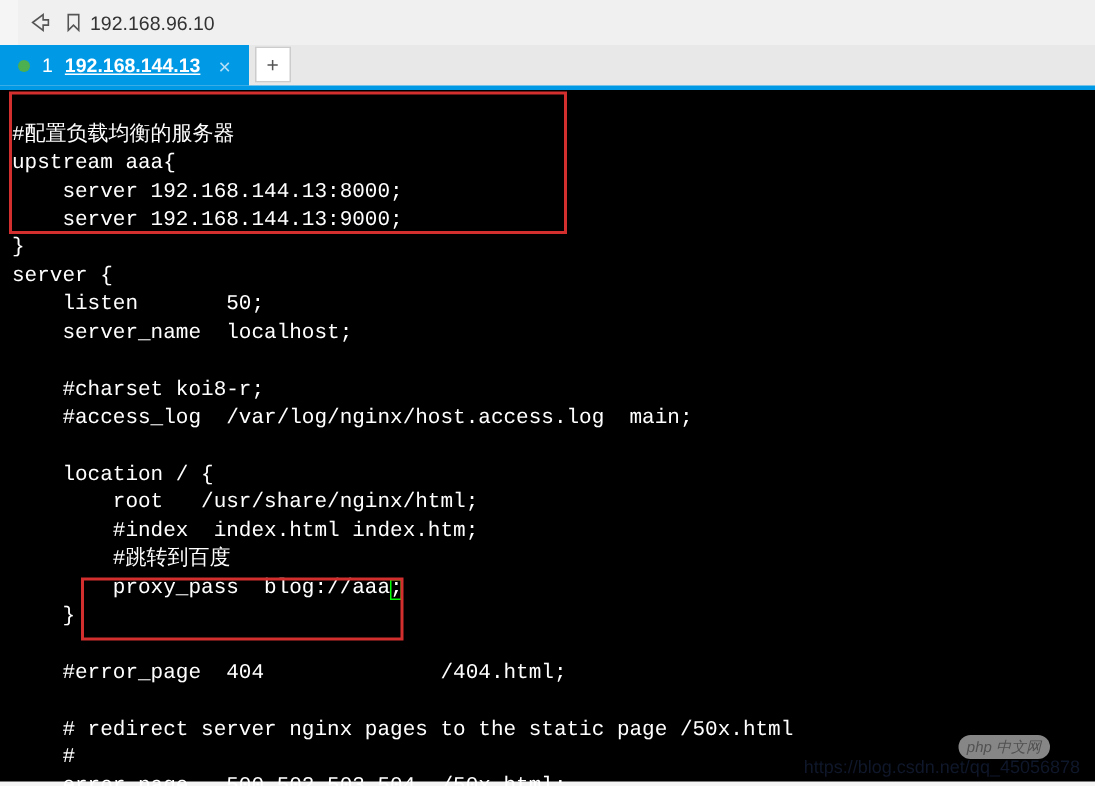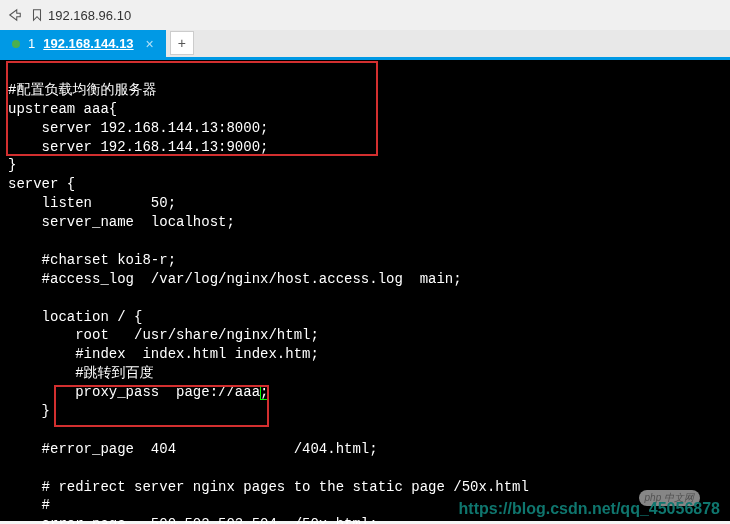--- a/index.html
+++ b/index.html
@@ -13,20 +13,21 @@
     }
     .toolbar {
       height: 30px;
       background: #f0f0f0;
       display: flex;
       align-items: center;
       padding: 0 8px;
       gap: 8px;
       font-size: 13px;
       color: #333;
+      margin-left: 12px;
     }
     .toolbar-icon {
       display: inline-block;
       width: 14px;
       height: 14px;
     }
     .tab-bar {
       height: 30px;
       background: #e8e8e8;
       display: flex;
@@ -105,23 +106,22 @@
       border: 1px solid #0f0;
       width: 8px;
       height: 14px;
       margin-left: -8px;
       vertical-align: text-bottom;
     }
     .watermark {
       position: absolute;
       bottom: 6px;
       right: 10px;
-      font-size: 16px;
-      color: #0f766e;
-      font-weight: bold;
+      font-size: 12px;
+      color: #0f172a;
     }
     .php-badge {
       position: absolute;
       bottom: 18px;
       right: 30px;
       background: #e0e0e0;
       color: #888;
       font-size: 10px;
       padding: 1px 6px;
       border-radius: 8px;
@@ -169,21 +169,21 @@
 <span>    listen       50;</span>
 <span>    server_name  localhost;</span>
 <span></span>
 <span>    #charset koi8-r;</span>
 <span>    #access_log  /var/log/nginx/host.access.log  main;</span>
 <span></span>
 <span>    location / {</span>
 <span>        root   /usr/share/nginx/html;</span>
 <span>        #index  index.html index.htm;</span>
 <span>        #跳转到百度</span>
-<span>        proxy_pass  page://aaa;</span><span class="cursor-box"></span>
+<span>        proxy_pass  blog://aaa;</span><span class="cursor-box"></span>
 <span>    }</span>
 <span></span>
 <span>    #error_page  404              /404.html;</span>
 <span></span>
 <span>    # redirect server nginx pages to the static page /50x.html</span>
 <span>    #</span>
 <span>    error_page   500 502 503 504  /50x.html;</span>
 
   <div class="hl-box1"></div>
   <div class="hl-box2"></div>

